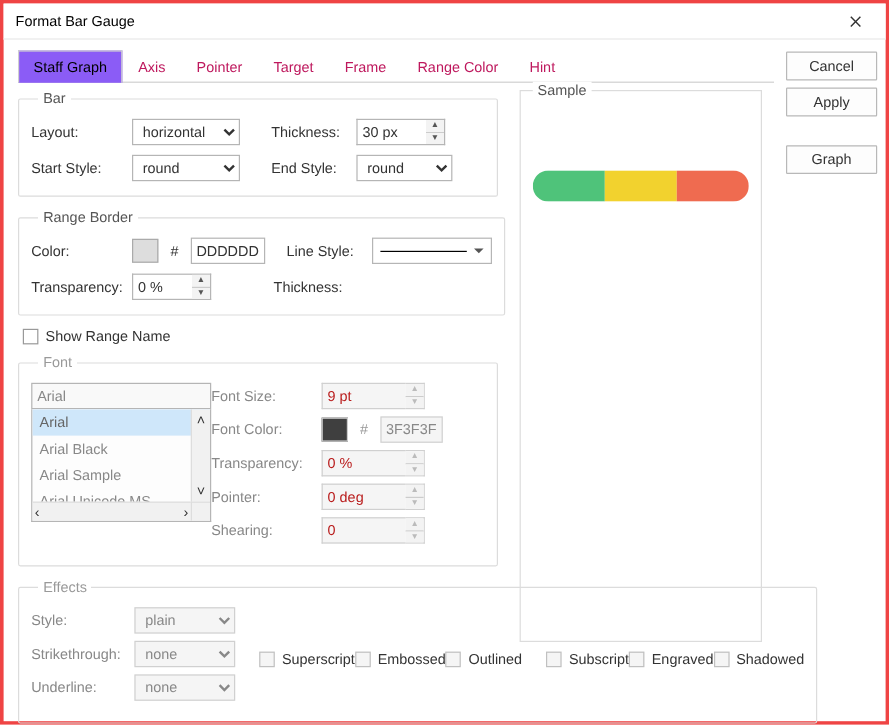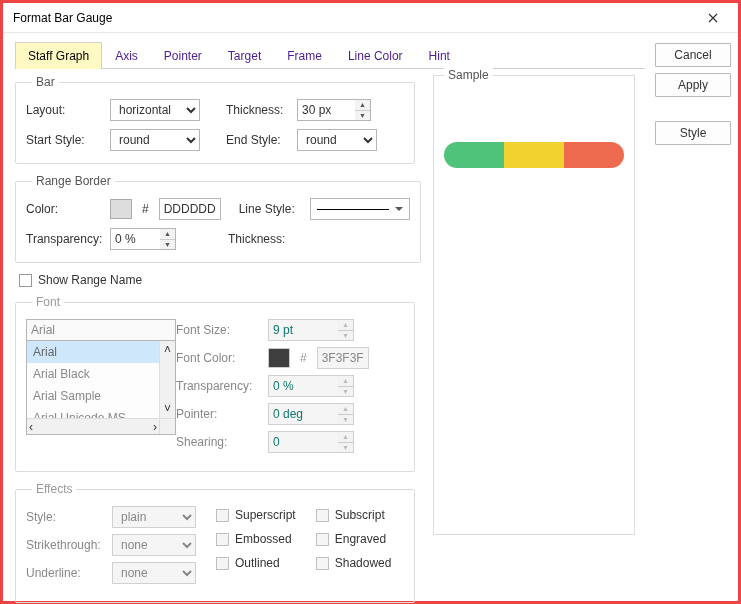--- a/index.html
+++ b/index.html
@@ -6,41 +6,41 @@
 body{background:#fff}
 .window{width:741px;height:604px;border:3px solid #ef4444;background:#fff;position:relative}
 .titlebar{height:30px;background:#fff;border-bottom:1px solid #e8e8e8;display:flex;align-items:center;padding:0 10px;justify-content:space-between}
 .titlebar-title{font-size:12px;color:#000}
 .titlebar-close{width:30px;height:20px;display:flex;align-items:center;justify-content:center;cursor:pointer}
 .titlebar-close svg{width:10px;height:10px}
 .content{padding:8px 12px 12px 12px;display:flex;gap:10px;height:calc(100% - 30px)}
 .main-col{flex:0 0 630px}
 .side-col{flex:0 0 76px;display:flex;flex-direction:column;gap:6px;padding-top:2px}
 .tabs{display:flex;border-bottom:1px solid #d0d0d0;margin-bottom:6px}
-.tab{padding:6px 12px;border:1px solid transparent;border-bottom:none;cursor:pointer;color:#4c1d95;font-size:12px;position:relative;top:1px}
-.tab.active{border-color:#d0d0d0;background:#fef9c3;color:#000}
+.tab{padding:6px 12px;border:1px solid transparent;border-bottom:none;cursor:pointer;color:#be185d;font-size:12px;position:relative;top:1px}
+.tab.active{border-color:#d0d0d0;background:#8b5cf6;color:#000}
 .tab-body{display:flex;gap:10px}
 .left-panel{width:400px}
 .right-panel{width:210px;padding-left:8px}
 fieldset{border:1px solid #dcdcdc;border-radius:2px;padding:10px 10px 12px 10px;margin-bottom:10px;position:relative}
 legend{font-size:12px;color:#555;padding:0 4px;margin-left:6px}
 .row{display:flex;align-items:center;margin-bottom:8px;gap:6px}
 .row:last-child{margin-bottom:0}
 .lbl{width:78px;color:#333}
 .lbl-w2{width:65px}
 .lbl-w3{width:86px}
 select,.txt{height:22px;border:1px solid #b5b5b5;background:#fff;padding:0 4px;font-size:12px}
 select.disabled,.txt.disabled{background:#f5f5f5;color:#888;border-color:#d0d0d0}
 .combo{width:90px}
 .spin-wrap{display:flex;height:22px}
 .spin-wrap .txt{border-right:none;width:58px}
 .spin-btns{display:flex;flex-direction:column;border:1px solid #b5b5b5;border-left:none;width:16px}
 .spin-btns div{flex:1;display:flex;align-items:center;justify-content:center;font-size:7px;color:#555;background:#f3f3f3;cursor:pointer}
 .spin-btns div:first-child{border-bottom:1px solid #ccc}
-.spin-wrap.disabled .txt{background:#f5f5f5;color:#0f766e;border-color:#d0d0d0}
+.spin-wrap.disabled .txt{background:#f5f5f5;color:#b91c1c;border-color:#d0d0d0}
 .spin-wrap.disabled .spin-btns{border-color:#d0d0d0}
 .spin-wrap.disabled .spin-btns div{color:#bbb}
 .swatch{width:22px;height:20px;border:1px solid #aaa;display:inline-block}
 .hash{padding:0 4px}
 .hex{width:62px}
 .line-style{width:100px;height:22px;border:1px solid #b5b5b5;display:flex;align-items:center;padding:0 6px;justify-content:space-between;background:#fff}
 .line-style .line{flex:1;height:1px;background:#000;margin-right:6px}
 .dd-arrow{width:0;height:0;border-left:4px solid transparent;border-right:4px solid transparent;border-top:4px solid #555}
 .chk{display:flex;align-items:center;gap:6px;cursor:pointer}
 .chk input{width:13px;height:13px;appearance:none;border:1px solid #999;background:#fff}
@@ -52,21 +52,21 @@
 .font-list .item.sel{background:#cfe7fa;color:#666}
 .font-list .hscroll{position:absolute;bottom:0;left:0;right:16px;height:16px;background:#f1f1f1;border-top:1px solid #ddd;display:flex;justify-content:space-between;align-items:center;padding:0 2px;color:#999;font-size:9px}
 .font-list .vscroll{position:absolute;top:0;right:0;bottom:16px;width:16px;background:#f1f1f1;border-left:1px solid #ddd;display:flex;flex-direction:column;justify-content:space-between;align-items:center;padding:2px 0;color:#999;font-size:9px}
 .font-list .corner{position:absolute;right:0;bottom:0;width:16px;height:16px;background:#f1f1f1;border-left:1px solid #ddd;border-top:1px solid #ddd}
 .font-grid{display:flex;}
 .font-right .row{margin-bottom:6px}
 .font-right .lbl-w3{color:#888}
 .effects-grid{display:flex;gap:20px}
 .effects-col1 .row{margin-bottom:6px}
 .effects-col1 .lbl{width:80px;color:#888}
-.effects-col2,.effects-col3{display:flex;flex-direction:column;gap:10px;padding-top:2px}
+.effects-col2,.effects-col3{display:flex;flex-direction:row;gap:0;padding-top:2px}
 .btn{height:24px;border:1px solid #b8b8b8;background:#fdfdfd;cursor:pointer;font-size:12px;display:flex;align-items:center;justify-content:center;border-radius:1px}
 .btn.primary{border:1px solid #2a7ad4;box-shadow:inset 0 0 0 1px #8fc2f2}
 .sample-box{border:1px solid #dcdcdc;height:460px;padding:8px;position:relative}
 .sample-legend{position:absolute;top:-8px;left:10px;background:#fff;padding:0 4px;color:#555}
 .gauge{width:180px;height:26px;border-radius:13px;overflow:hidden;display:flex;margin:58px auto 0}
 .g1{background:#4fc37a;flex:1}
 .g2{background:#f2d22e;flex:1}
 .g3{background:#ef6b50;flex:1}
 .font-fieldset legend{color:#999}
 </style>
@@ -82,21 +82,21 @@
   </div>
  </div>
  <div class="content">
   <div class="main-col">
    <div class="tabs">
     <div class="tab active">Staff Graph</div>
     <div class="tab">Axis</div>
     <div class="tab">Pointer</div>
     <div class="tab">Target</div>
     <div class="tab">Frame</div>
-    <div class="tab">Line Color</div>
+    <div class="tab">Range Color</div>
     <div class="tab">Hint</div>
    </div>
    <div class="tab-body">
     <div class="left-panel">
 
      <fieldset>
       <legend>Bar</legend>
       <div class="row">
        <span class="lbl">Layout:</span>
        <select class="combo"><option>horizontal</option></select>
@@ -282,16 +282,16 @@
        <div class="g3"></div>
       </div>
      </div>
     </div>
    </div>
   </div>
   <div class="side-col">
    <button class="btn">Cancel</button>
    <button class="btn">Apply</button>
    <div style="height:12px"></div>
-   <button class="btn">Style</button>
+   <button class="btn">Graph</button>
   </div>
  </div>
 </div>
 
 </body></html>

